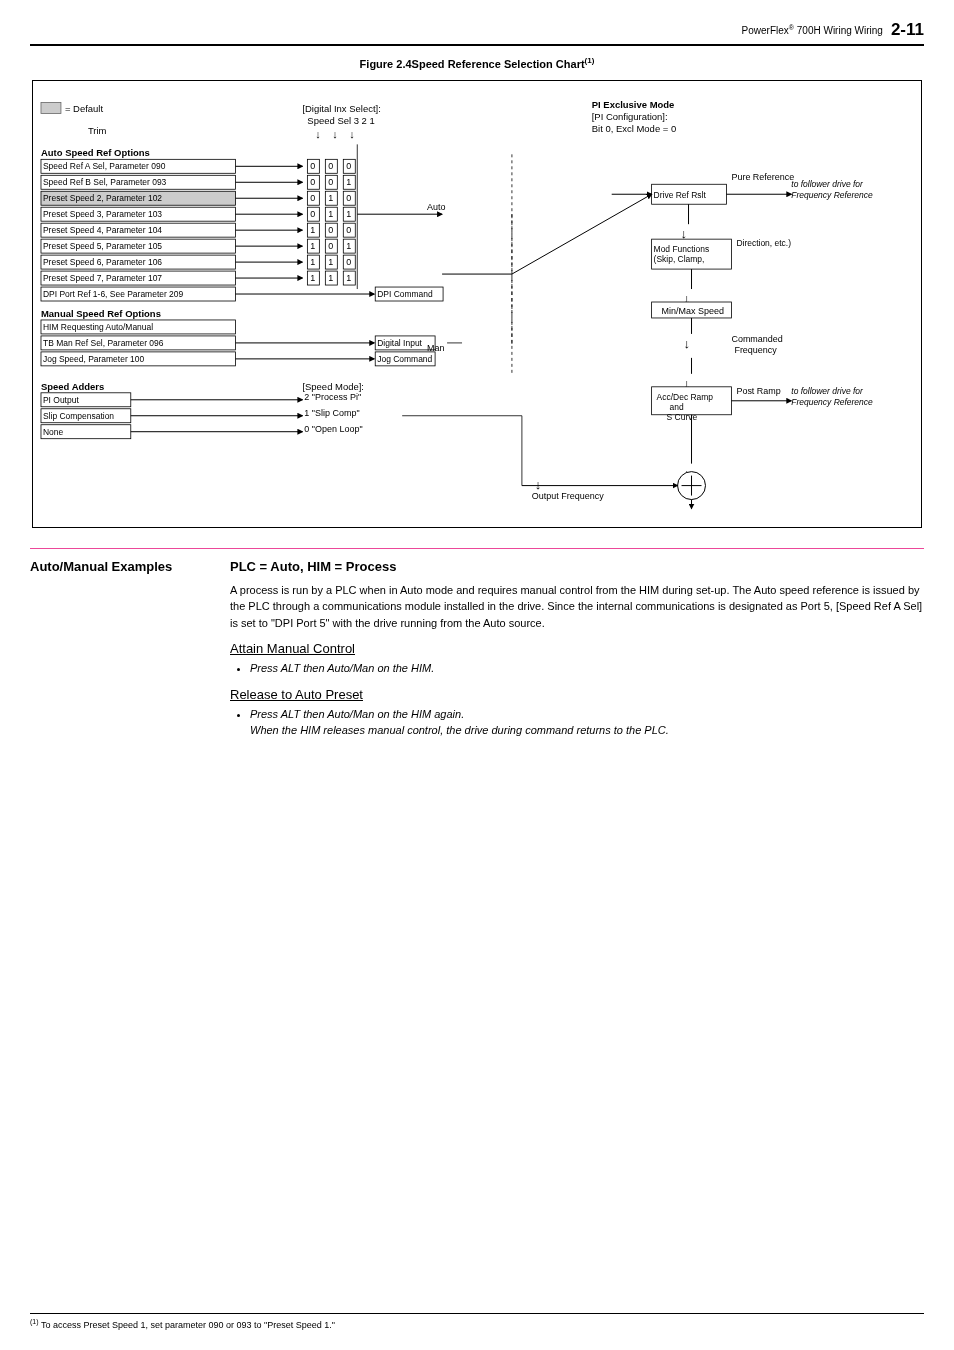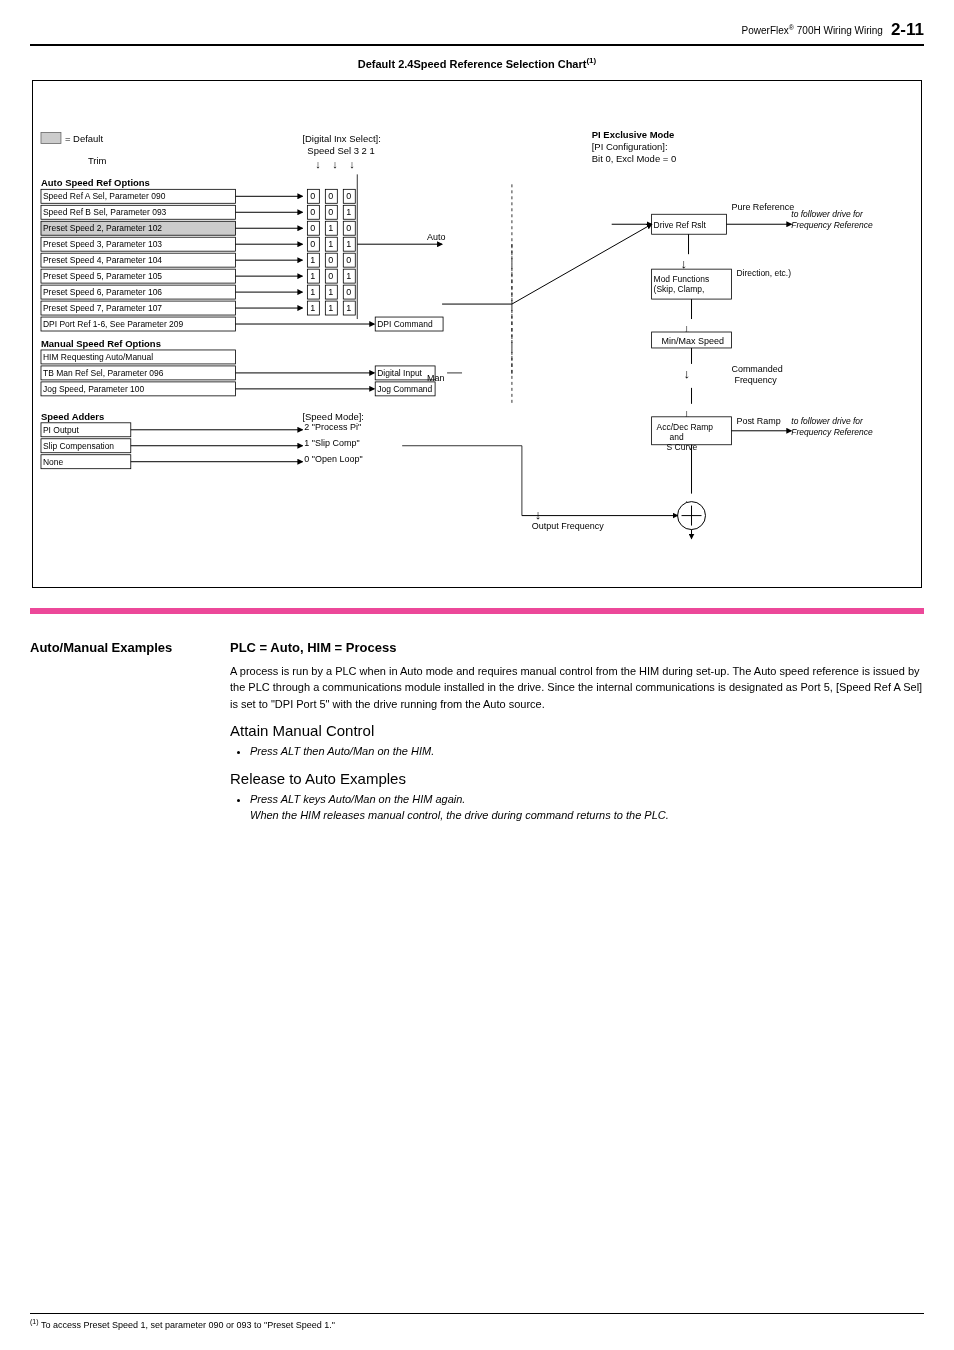--- a/index.html
+++ b/index.html
@@ -40,37 +40,37 @@
     }
     .figure-title sup { font-size: 8px; }
 
     
     .chart-container {
       border: 1px solid #000;
       padding: 10px 10px 10px 10px;
       margin: 0 auto 20px auto;
       width: 890px;
       position: relative;
-      height: 508px;
+      height: 448px;
     }
 
     
     .chart-svg {
       position: absolute;
       left: 0;
       top: 0;
       width: 100%;
       height: 100%;
     }
 
     
     .section-divider {
       display: flex;
-      border-top: 6px solid #ec4899;
-      padding-top: 26px;
+      border-top: 1px solid #ec4899;
+      padding-top: 10px;
     }
     .left-section {
       width: 200px;
       padding-right: 20px;
     }
     .left-section-title {
       font-weight: bold;
       font-size: 13px;
     }
     .right-section {
@@ -80,22 +80,23 @@
       font-weight: bold;
       font-size: 13px;
       margin-bottom: 8px;
     }
     .body-text {
       font-size: 11px;
       line-height: 1.5;
       margin-bottom: 10px;
     }
     .sub-heading {
-      font-size: 15px;
+      font-size: 13px;
       margin-bottom: 4px;
+      text-decoration: underline;
     }
     .bullet-list {
       margin-left: 20px;
       margin-bottom: 10px;
     }
     .bullet-list li {
       font-size: 11px;
       line-height: 1.5;
       margin-bottom: 4px;
       list-style-type: disc;
@@ -124,21 +125,21 @@
 <div class="page">
 
   <div class="header-bar">
     <div class="header-title">
       <span>PowerFlex</span><sup>®</sup><span> 700H Wiring Wiring</span>
     </div>
     <div class="page-num">2-11</div>
   </div>
 
   <div class="figure-title">
-    <span>Default </span><span>2.4</span><span>Speed Reference Selection Chart</span><sup>(1)</sup>
+    <span>Figure </span><span>2.4</span><span>Speed Reference Selection Chart</span><sup>(1)</sup>
   </div>
 
   <div class="chart-container">
     <svg class="chart-svg" viewBox="0 0 890 420" xmlns="http://www.w3.org/2000/svg">
 
       <rect x="8" y="8" width="20" height="11" fill="#cccccc" stroke="#666" stroke-width="0.8"></rect>
       <text x="32" y="18" font-size="9.5" font-family="Arial">= Default</text>
       <text x="55" y="40" font-size="9.5" font-family="Arial">Trim</text>
 
       <text x="270" y="18" font-size="9.5" font-family="Arial">[Digital Inx Select]:</text>
@@ -366,24 +367,24 @@
       <div class="right-section-title">PLC = Auto, HIM = Process</div>
       <div class="body-text">A process is run by a PLC when in Auto mode and requires manual control from the HIM during set-up. The Auto speed reference is issued by the PLC through a communications module installed in the drive. Since the internal communications is designated as Port 5, [Speed Ref A Sel] is set to "DPI Port 5" with the drive running from the Auto source.</div>
 
       <div class="sub-heading">Attain Manual Control</div>
       <ul class="bullet-list">
         <li>
           <span>Press ALT then Auto/Man on the HIM.</span>
         </li>
       </ul>
 
-      <div class="sub-heading">Release to Auto Examples</div>
+      <div class="sub-heading">Release to Auto Preset</div>
       <ul class="bullet-list">
         <li>
-          <span>Press ALT keys Auto/Man on the HIM again.</span>
+          <span>Press ALT then Auto/Man on the HIM again.</span>
           <span class="sub-line">When the HIM releases manual control, the drive during command returns to the PLC.</span>
         </li>
       </ul>
     </div>
   </div>
 
   <div class="footnote-area">
     <sup>(1)</sup>
     <span>To access Preset Speed 1, set parameter 090 or 093 to "Preset Speed 1."</span>
   </div>

